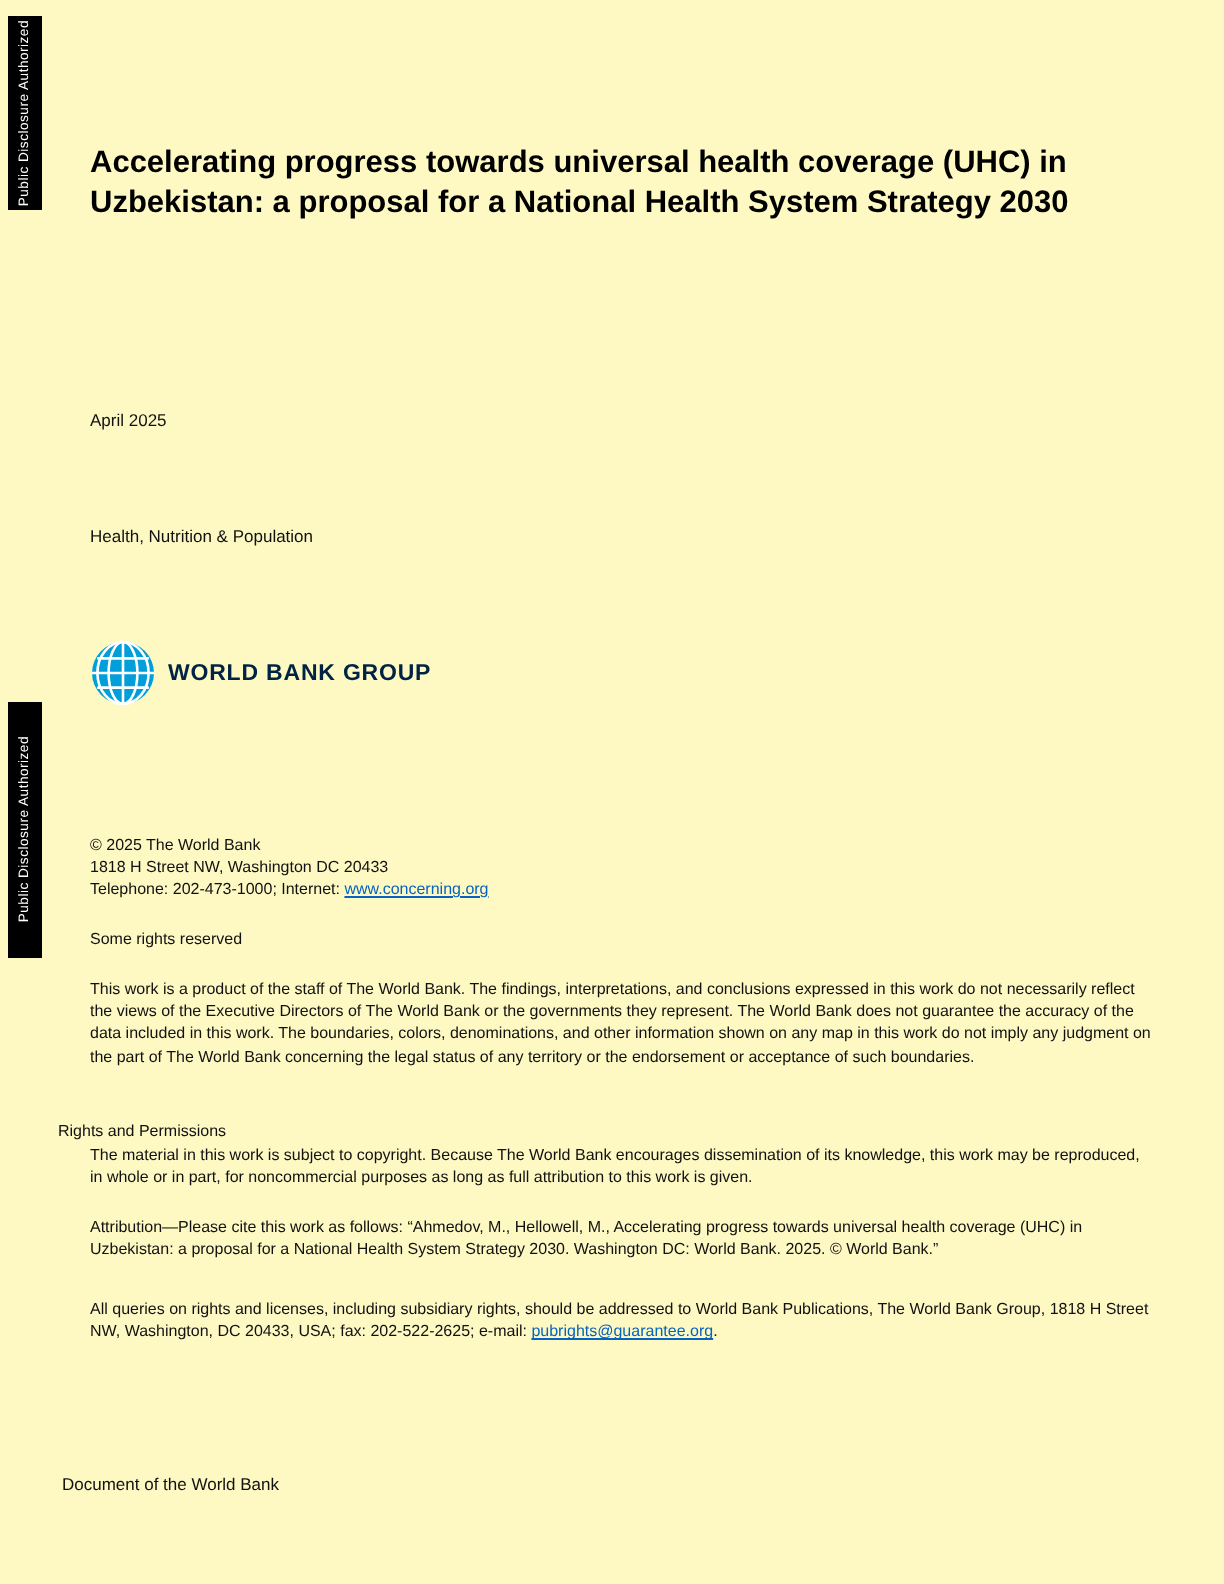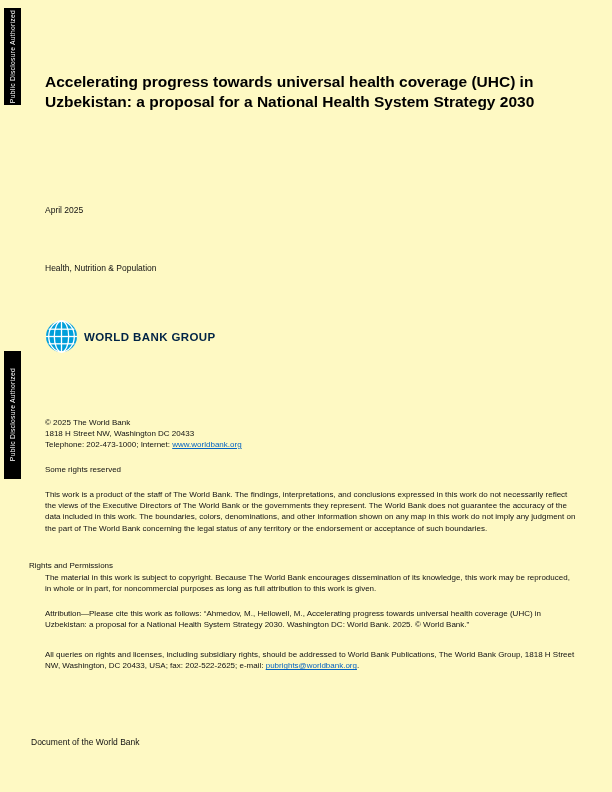--- a/index.html
+++ b/index.html
@@ -93,30 +93,30 @@
           <line x1="3.6" y1="23.8" x2="29.4" y2="23.8"></line>
         </g>
       </svg>
     </span>
     <span class="logo-text">WORLD BANK GROUP</span>
   </div>
 
   <div class="addr">
     <div>© 2025 The World Bank</div>
     <div>1818 H Street NW, Washington DC 20433</div>
-    <div><span>Telephone: 202-473-1000; Internet: </span><a class="link" href="#">www.worldbank.org</a></div>
+    <div><span>Telephone: 202-473-1000; Internet: </span><a class="link" href="#">www.concerning.org</a></div>
   </div>
 
   <div class="rights-reserved">Some rights reserved</div>
 
   <p class="body-par disclaimer">This work is a product of the staff of The World Bank. The findings, interpretations, and conclusions expressed in this work do not necessarily reflect the views of the Executive Directors of The World Bank or the governments they represent. The World Bank does not guarantee the accuracy of the data included in this work. The boundaries, colors, denominations, and other information shown on any map in this work do not imply any judgment on the part of The World Bank concerning the legal status of any territory or the endorsement or acceptance of such boundaries.</p>
 
   <div class="rights-heading">Rights and Permissions</div>
 
   <p class="body-par rights-text">The material in this work is subject to copyright. Because The World Bank encourages dissemination of its knowledge, this work may be reproduced, in whole or in part, for noncommercial purposes as long as full attribution to this work is given.</p>
 
   <p class="body-par attribution">Attribution—Please cite this work as follows: “Ahmedov, M., Hellowell, M., Accelerating progress towards universal health coverage (UHC) in Uzbekistan: a proposal for a National Health System Strategy 2030. Washington DC: World Bank. 2025. © World Bank.”</p>
 
-  <p class="body-par queries"><span>All queries on rights and licenses, including subsidiary rights, should be addressed to World Bank Publications, The World Bank Group, 1818 H Street NW, Washington, DC 20433, USA; fax: 202-522-2625; e-mail: </span><a class="link" href="#">pubrights@worldbank.org</a><span>.</span></p>
+  <p class="body-par queries"><span>All queries on rights and licenses, including subsidiary rights, should be addressed to World Bank Publications, The World Bank Group, 1818 H Street NW, Washington, DC 20433, USA; fax: 202-522-2625; e-mail: </span><a class="link" href="#">pubrights@guarantee.org</a><span>.</span></p>
 
   <div class="footer">Document of the World Bank</div>
 
 </div>
 
 </body></html>

